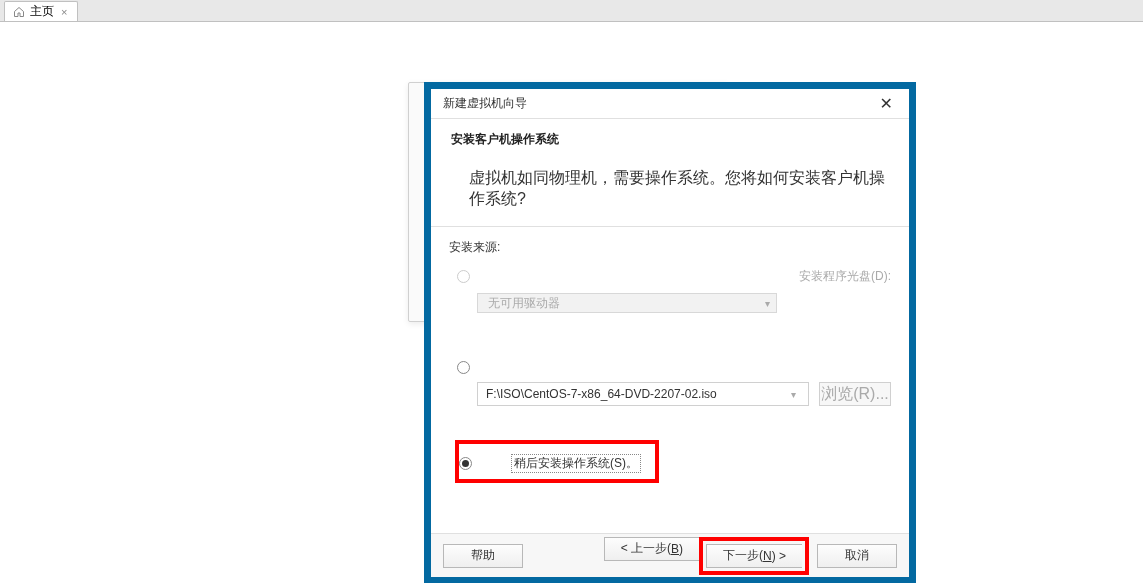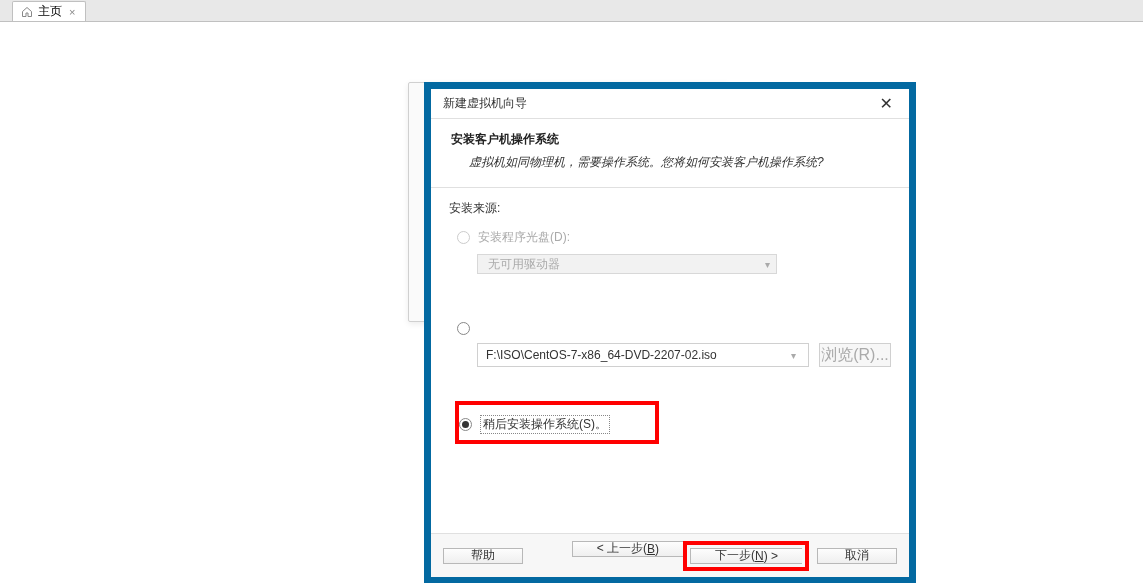--- a/index.html
+++ b/index.html
@@ -21,21 +21,21 @@
       height: 22px;
       border-bottom: 1px solid #c0c0c0;
       display: flex;
       align-items: flex-end;
     }
     .tab {
       background: #ffffff;
       border: 1px solid #c0c0c0;
       border-bottom: none;
       padding: 2px 8px;
-      margin-left: 12px;
+      margin-left: 4px;
       display: flex;
       align-items: center;
       gap: 5px;
       height: 20px;
       border-radius: 2px 2px 0 0;
     }
     .tab-icon {
       width: 12px;
       height: 12px;
       display: inline-flex;
@@ -95,46 +95,46 @@
       font-family: Arial, sans-serif;
     }
     .wizard-header {
       padding: 12px 20px 16px 20px;
       border-bottom: 1px solid #e0e0e0;
     }
     .wizard-header-title {
       font-weight: bold;
       font-size: 12px;
       color: #222;
-      margin-bottom: 6px;
+      margin-bottom: 20px;
     }
     .wizard-header-desc {
-      font-size: 12px;
+      font-size: 16px;
       color: #333;
       padding-left: 18px;
-      font-style: italic;
     }
     .wizard-body {
       flex: 1;
       padding: 12px 18px;
       overflow: hidden;
     }
     .section-label {
       font-size: 12px;
       color: #333;
       margin-bottom: 12px;
     }
     .radio-group {
       padding-left: 8px;
     }
     .radio-row {
       display: flex;
       align-items: center;
       gap: 8px;
       margin-bottom: 8px;
+      justify-content: space-between;
     }
     .radio-circle {
       width: 13px;
       height: 13px;
       border: 1px solid #888;
       border-radius: 50%;
       display: inline-flex;
       align-items: center;
       justify-content: center;
       flex-shrink: 0;
@@ -219,26 +219,26 @@
     .wizard-footer {
       height: 44px;
       border-top: 1px solid #e0e0e0;
       display: flex;
       align-items: center;
       padding: 0 12px;
       gap: 8px;
       background: #f7f7f7;
     }
     .footer-btn {
-      height: 16px;
+      height: 24px;
       border: 1px solid #b8b8b8;
       background: linear-gradient(#fdfdfd, #efefef);
       font-size: 12px;
       color: #333;
-      padding: 0 24px;
+      padding: 0 16px;
       cursor: pointer;
       min-width: 80px;
       display: inline-flex;
       align-items: center;
       justify-content: center;
     }
     .footer-spacer {
       flex: 1;
     }
     .btn-group {

